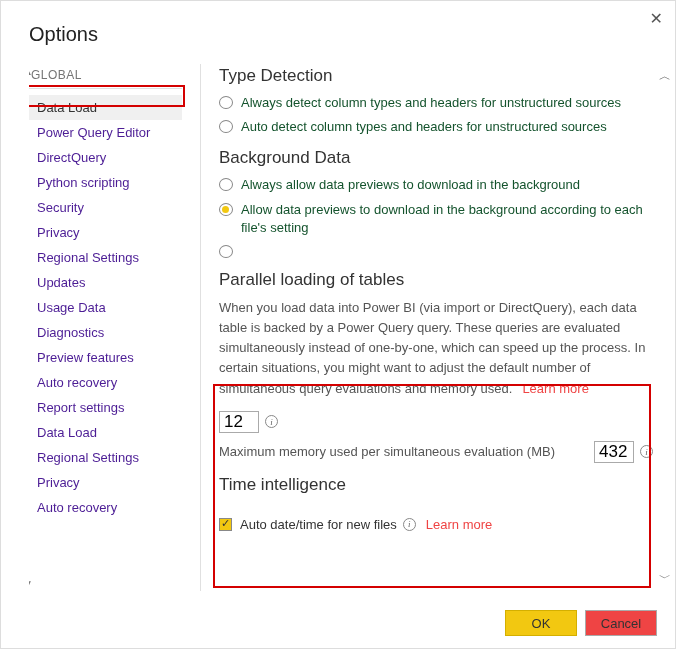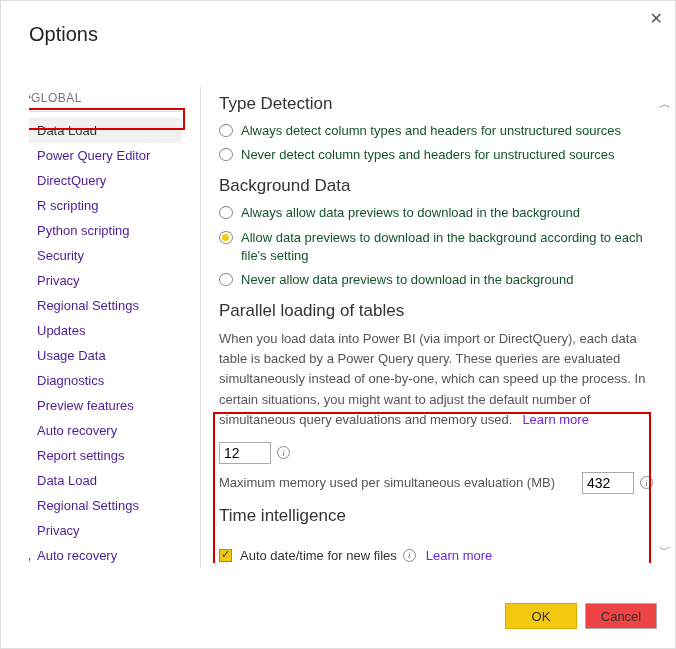--- a/index.html
+++ b/index.html
@@ -1,19 +1,19 @@
 <!DOCTYPE html>
 <html><head>
 <meta charset="utf-8">
 <style>
 * { box-sizing: border-box; margin: 0; padding: 0; }
 body { font-family: "Segoe UI", Arial, sans-serif; font-size: 13px; color: #333; background: #fff; width: 676px; height: 649px; overflow: hidden; position: relative; border: 1px solid #ddd; }
 .close-btn { position: absolute; top: 8px; right: 12px; font-size: 16px; color: #555; cursor: pointer; }
 .title { font-size: 20px; font-weight: 400; padding: 22px 0 18px 28px; color: #222; }
-.content { display: flex; height: 527px; align-items: center; }
+.content { display: flex; height: 527px; }
 .sidebar { width: 172px; margin-left: 28px; border-right: 1px solid #e0e0e0; position: relative; padding-right: 4px; overflow: hidden; }
 .scroll-arrow { position: absolute; right: -1px; font-size: 10px; color: #777; }
 .scroll-arrow.up { top: 2px; }
 .scroll-arrow.down { bottom: 2px; }
 .scroll-arrow.left { left: -6px; right: auto; }
 .section-header { font-size: 12px; color: #757575; letter-spacing: 0.5px; padding: 4px 0 6px 2px; border-bottom: 1px solid #e0e0e0; margin-bottom: 6px; margin-right: 14px; }
 .section-header.second { margin-top: 16px; }
 .nav-item { padding: 5px 2px 5px 8px; color: #4c1d95; cursor: pointer; margin-right: 14px; }
 .nav-item.selected { background: #f0f0f0; color: #333; }
 .highlight-box { border: 2px solid #d40000; position: absolute; }
@@ -23,47 +23,46 @@
 .main-scroll-arrow.up { top: 4px; }
 .main-scroll-arrow.down { bottom: 4px; color: #888; }
 .group-title { font-size: 17px; color: #333; margin-bottom: 8px; margin-top: 2px; }
 .radio-row { display: flex; align-items: flex-start; margin-bottom: 6px; line-height: 1.4; }
 .radio { flex: 0 0 14px; width: 13px; height: 13px; border: 1px solid #888; border-radius: 50%; margin-top: 2px; margin-right: 8px; position: relative; }
 .radio.checked::after { content: ''; position: absolute; width: 7px; height: 7px; background: #f2c811; border-radius: 50%; top: 2px; left: 2px; }
 .radio-label { color: #14532d; }
 .group-title.mt { margin-top: 12px; }
 .hb-parallel { position: absolute; top: 320px; left: 12px; width: 438px; height: 204px; border: 2px solid #d40000; pointer-events: none; }
 .parallel-desc { color: #555; line-height: 1.55; margin-bottom: 12px; }
-.link { color: #6d28d9; cursor: pointer; margin-left: 10px; }
+.link { color: #ef4444; cursor: pointer; margin-left: 10px; }
 .field-row { display: flex; align-items: center; margin-bottom: 8px; }
 .field-label { flex: 1; color: #555; }
-.field-input { width: 52px; height: 22px; border: 1px solid #aaa; padding: 2px 4px; font-size: 14px; margin-right: 6px; }
+.field-input { width: 40px; height: 22px; border: 1px solid #aaa; padding: 2px 4px; font-size: 17px; margin-right: 6px; }
 .info-icon { width: 13px; height: 13px; border: 1px solid #888; border-radius: 50%; font-size: 9px; display: inline-flex; align-items: center; justify-content: center; color: #666; font-style: italic; font-family: serif; }
 .check-row { display: flex; align-items: center; margin-top: 22px; }
 .checkbox { width: 13px; height: 13px; border: 1px solid #888; background: #f2c811; margin-right: 8px; position: relative; }
 .checkbox::after { content: '✓'; position: absolute; font-size: 11px; top: -2px; left: 1px; color: #333; }
-.footer { position: absolute; bottom: 19px; right: 18px; display: flex; gap: 8px; }
+.footer { position: absolute; bottom: 12px; right: 18px; display: flex; gap: 8px; }
 .btn { min-width: 72px; height: 26px; border: 1px solid #aaa; font-size: 13px; cursor: pointer; display: inline-flex; align-items: center; justify-content: center; background: #ef4444; }
 .btn.primary { background: #f2c811; border-color: #d4af00; }
 </style>
 </head>
 <body>
 
 <div class="close-btn">✕</div>
 <div class="title">Options</div>
 
 <div class="content">
   <div class="sidebar">
     <div class="scroll-arrow up left">▲</div>
     <div class="section-header">GLOBAL</div>
     <div class="highlight-box hb-nav"></div>
     <div class="nav-item selected">Data Load</div>
     <div class="nav-item">Power Query Editor</div>
     <div class="nav-item">DirectQuery</div>
-    <div class="nav-item">R scripting</div>
     <div class="nav-item">Python scripting</div>
     <div class="nav-item">Security</div>
     <div class="nav-item">Privacy</div>
     <div class="nav-item">Regional Settings</div>
     <div class="nav-item">Updates</div>
     <div class="nav-item">Usage Data</div>
     <div class="nav-item">Diagnostics</div>
     <div class="nav-item">Preview features</div>
     <div class="nav-item">Auto recovery</div>
     <div class="nav-item">Report settings</div>
@@ -77,35 +76,34 @@
   <div class="main">
     <div class="main-scroll-arrow up">︿</div>
 
     <div class="group-title">Type Detection</div>
     <div class="radio-row">
         <span class="radio"></span>
         <span class="radio-label">Always detect column types and headers for unstructured sources</span>
       </div>
     <div class="radio-row">
         <span class="radio"></span>
-        <span class="radio-label">Never detect column types and headers for unstructured sources</span>
+        <span class="radio-label">Auto detect column types and headers for unstructured sources</span>
       </div>
 
     <div class="group-title mt">Background Data</div>
     <div class="radio-row">
         <span class="radio"></span>
         <span class="radio-label">Always allow data previews to download in the background</span>
       </div>
     <div class="radio-row">
         <span class="radio checked"></span>
         <span class="radio-label">Allow data previews to download in the background according to each file's setting</span>
       </div>
     <div class="radio-row">
         <span class="radio"></span>
-        <span class="radio-label">Never allow data previews to download in the background</span>
       </div>
 
     <div class="hb-parallel"></div>
     <div class="group-title mt">Parallel loading of tables</div>
     <div class="parallel-desc"><span>When you load data into Power BI (via import or DirectQuery), each data table is backed by a Power Query query. These queries are evaluated simultaneously instead of one-by-one, which can speed up the process. In certain situations, you might want to adjust the default number of simultaneous query evaluations and memory used.</span><span class="link">Learn more</span></div>
     <div class="field-row">
       <input class="field-input" value="12" style="">
       <span class="info-icon">i</span>
     </div>
     <div class="field-row">

